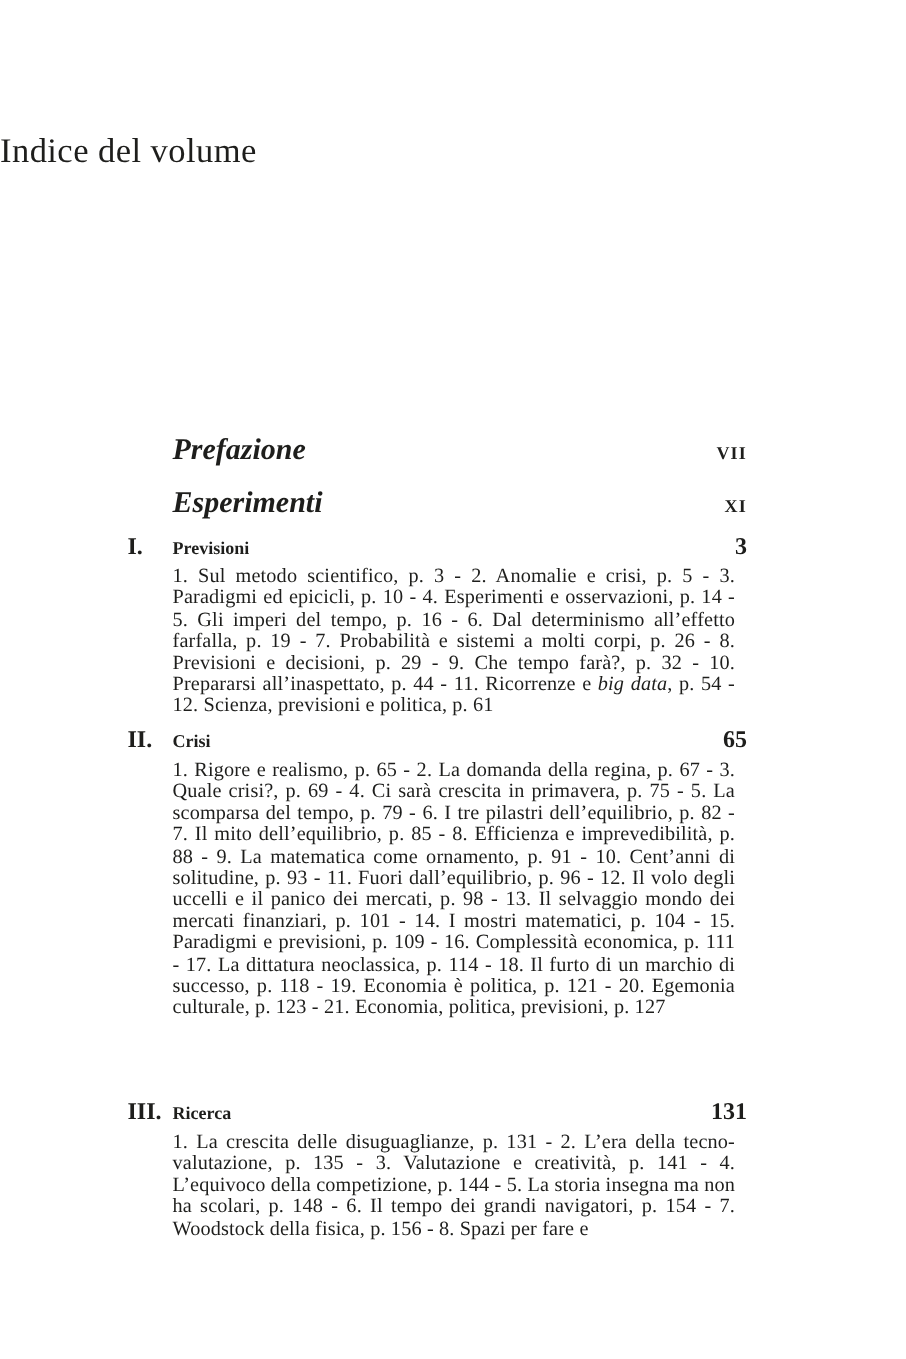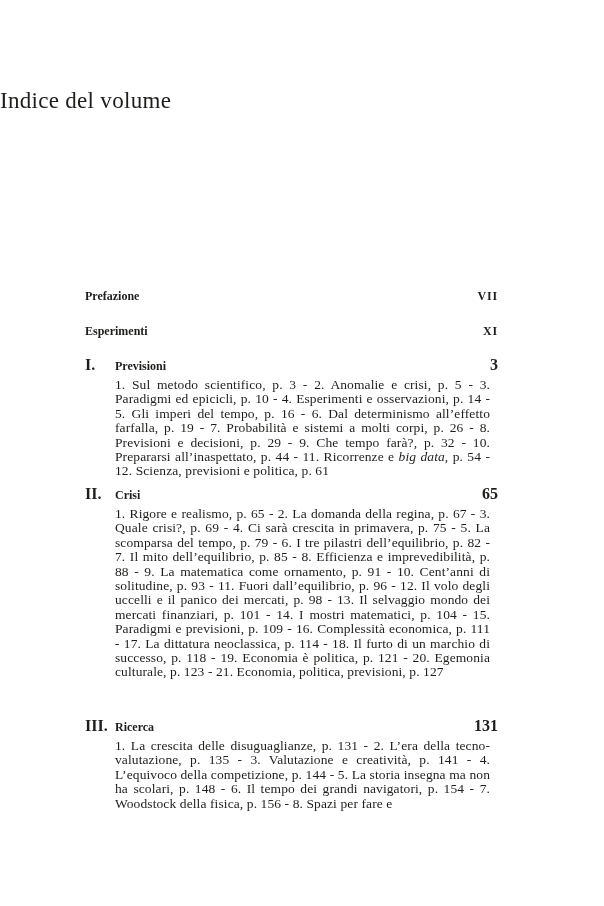--- a/index.html
+++ b/index.html
@@ -27,43 +27,45 @@
   .toc-row {
     position: absolute;
     left: 85px;
     width: 413px;
     display: flex;
     align-items: baseline;
   }
   .front-row-1 { top: 289px; }
   .front-row-2 { top: 324px; }
   .front-label {
-    font-size: 12px;
+    margin-left: 30px;
+    font-size: 20px;
     font-weight: bold;
+    font-style: italic;
   }
   .spacer { flex: 1; }
   .pagenum {
     font-size: 16px;
     font-weight: bold;
     text-align: right;
   }
   .pagenum-roman {
     font-size: 12px;
     font-weight: bold;
     letter-spacing: 0.8px;
     text-align: center;
   }
   .chapter {
     position: absolute;
     left: 85px;
     width: 413px;
   }
   .chapter-1 { top: 355px; }
   .chapter-2 { top: 484px; }
-  .chapter-3 { top: 716px; }
+  .chapter-3 { top: 732px; }
   .chapter-header {
     display: flex;
     align-items: baseline;
     line-height: 19px;
   }
   .chapter-numeral {
     width: 30px;
     flex: 0 0 30px;
     font-size: 16px;
     font-weight: bold;

